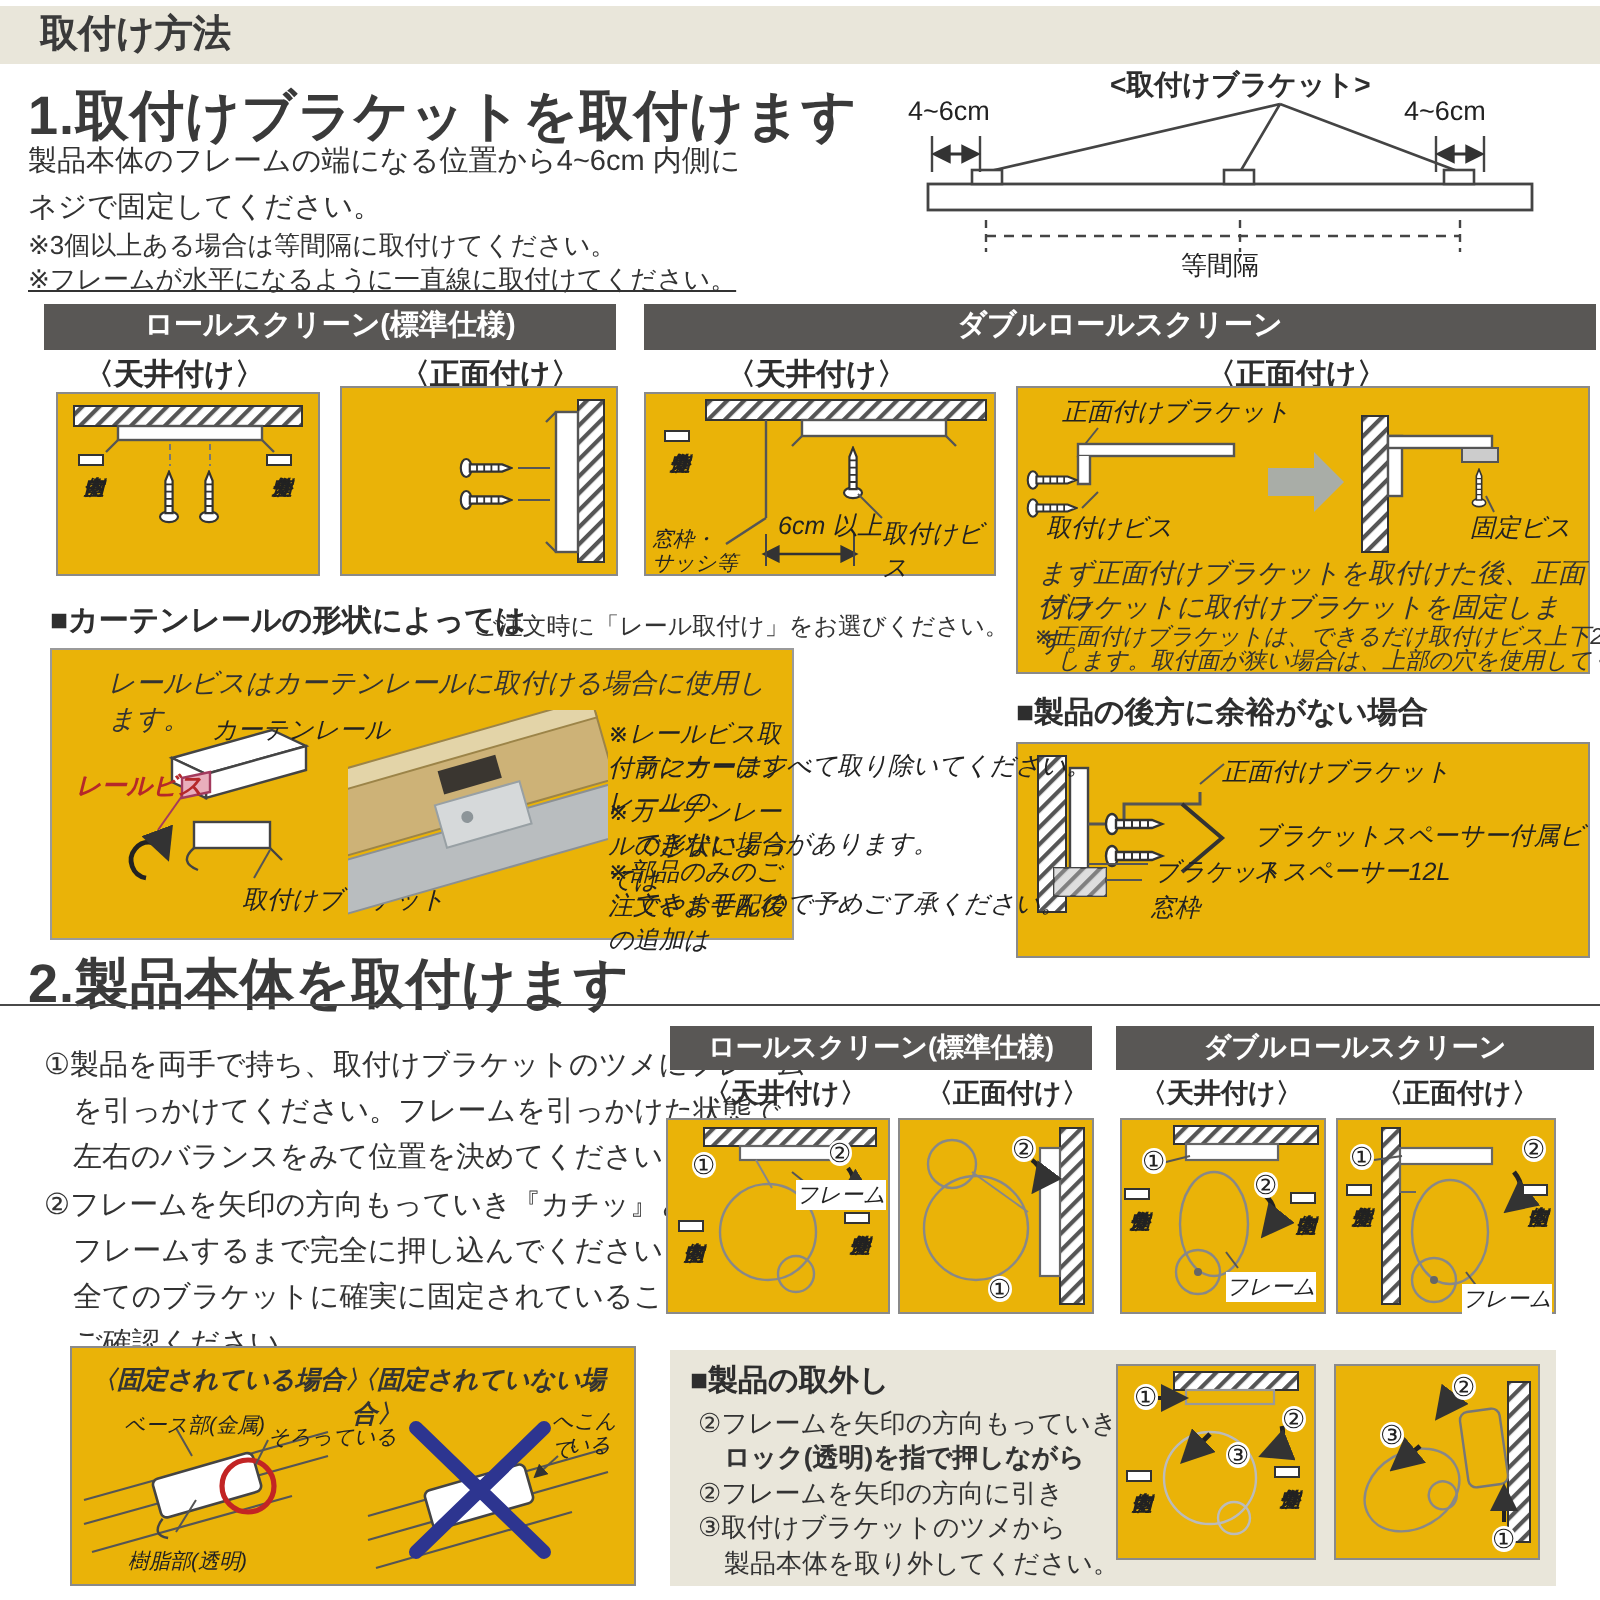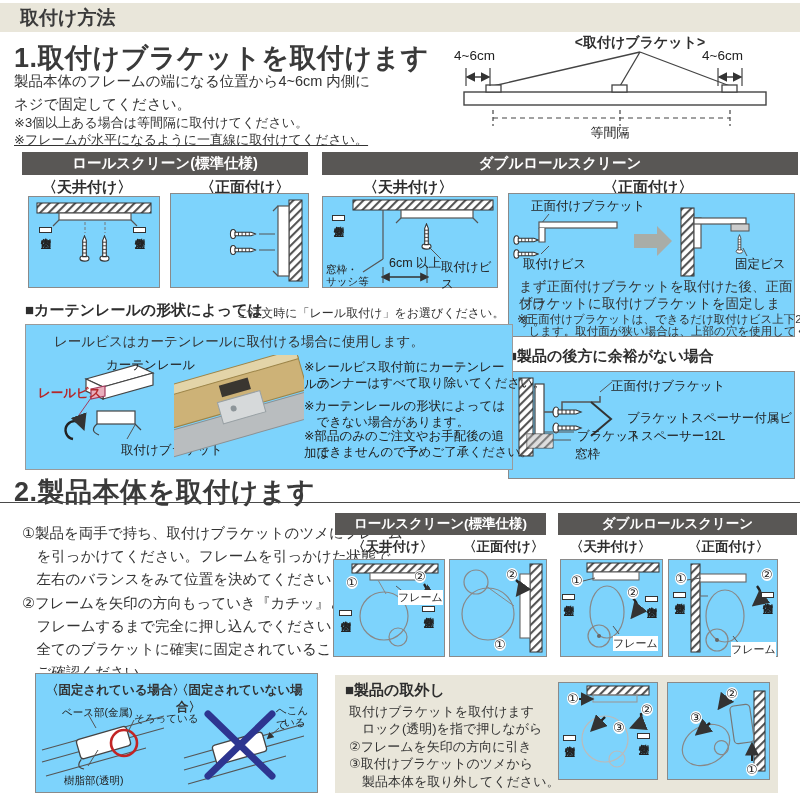--- a/index.html
+++ b/index.html
@@ -10,21 +10,21 @@
   .titlebar{background:#e9e6da;}
   .titlebar span{font-size:19px;font-weight:bold;color:#3a3a3a;line-height:29px;}
   .h1{font-size:27px;font-weight:bold;color:#3a3a3a;letter-spacing:.5px;}
   .body-t{font-size:14.5px;line-height:23px;color:#333;}
   .note-t{font-size:13px;line-height:17px;color:#333;}
   .secbar{background:#595755;color:#fff;font-weight:bold;text-align:center;}
   .secbar.big{font-size:14.5px;line-height:23px;}
   .secbar.sml{font-size:13.5px;line-height:22px;}
   .sublab{font-weight:bold;font-size:15px;color:#2e2e2e;}
   .sublab.s{font-size:13.5px;}
-  .dbox{border:1px solid #8a8a8a;background:#7dd3fc;box-sizing:border-box;}
+  .dbox{border:1px solid #8a8a8a;background:#eab308;box-sizing:border-box;font-style:italic;}
   .vlabel{writing-mode:vertical-rl;text-orientation:upright;border:1.5px solid #333;background:#fff;
           font-size:10px;line-height:1.05;padding:2px 0;color:#222;font-weight:bold;}
   .dlab{font-size:12.5px;color:#222;}
   .dlab.t{font-size:10.5px;}
   .dlab.f{font-size:11px;}
   .red{color:#b5282a;font-weight:bold;}
   .mk{font-size:13px;color:#222;background:#fff;border-radius:50%;line-height:1;}
   .bhead{font-size:15px;font-weight:bold;color:#2e2e2e;}
   .hr2{border:0;border-top:1.5px solid #4a4a4a;margin:0;}
   .instr{font-size:13.5px;line-height:17px;color:#333;}
@@ -70,21 +70,21 @@
       <rect x="24" y="58" width="302" height="13" fill="#fff" stroke="#444" stroke-width="1.4"></rect>
       <rect x="46" y="51" width="15" height="7" fill="#fff" stroke="#444" stroke-width="1.3"></rect>
       <rect x="172" y="51" width="15" height="7" fill="#fff" stroke="#444" stroke-width="1.3"></rect>
       <rect x="282" y="51" width="15" height="7" fill="#fff" stroke="#444" stroke-width="1.3"></rect>
       <path d="M26,34 V52 M50,34 V52 M278,34 V52 M302,34 V52" stroke="#444" stroke-width="1.2"></path>
       <line x1="28" y1="43" x2="48" y2="43" stroke="#333" stroke-width="1.4" marker-start="url(#arr)" marker-end="url(#arr)"></line>
       <line x1="280" y1="43" x2="300" y2="43" stroke="#333" stroke-width="1.4" marker-start="url(#arr)" marker-end="url(#arr)"></line>
       <path d="M53,76 V92 M180,76 V92 M290,76 V92" stroke="#444" stroke-width="1.2" stroke-dasharray="4 3"></path>
       <line x1="53" y1="84" x2="290" y2="84" stroke="#444" stroke-width="1.2" stroke-dasharray="5 4"></line>
     </svg>
-    <div class="abs" style="left:115px;top:0;width:170px;text-align:center;font-weight:bold;font-size:14px;color:#2e2e2e;">&lt;取付けブラケット&gt;</div>
+    <div class="abs" style="left:115px;top:0;width:170px;text-align:left;font-weight:bold;font-size:14px;color:#2e2e2e;">&lt;取付けブラケット&gt;</div>
     <div class="abs dlab" style="left:14px;top:14px;font-size:13.5px;">4~6cm</div>
     <div class="abs dlab" style="left:262px;top:14px;font-size:13.5px;">4~6cm</div>
     <div class="abs dlab" style="left:120px;top:90px;width:100px;text-align:center;font-size:13px;">等間隔</div>
   </div>
 
   <div class="abs secbar big" style="left:22px;top:152px;width:286px;height:23px;">ロールスクリーン(標準仕様)</div>
   <div class="abs secbar big" style="left:322px;top:152px;width:476px;height:23px;">ダブルロールスクリーン</div>
 
   <div class="abs sublab" style="left:42px;top:178px;">〈天井付け〉</div>
   <div class="abs sublab" style="left:200px;top:178px;">〈正面付け〉</div>
@@ -185,21 +185,21 @@
       <path d="M44,68 h18 M35,60 h30" stroke="#555" stroke-width="1"></path>
     </svg>
     <span class="abs dlab" style="left:102px;top:6px;">正面付けブラケット</span>
     <span class="abs dlab" style="left:118px;top:38px;">ブラケットスペーサー付属ビス</span>
     <span class="abs dlab" style="left:68px;top:56px;">ブラケットスペーサー12L</span>
     <span class="abs dlab" style="left:66px;top:74px;">窓枠</span>
   </div>
 
   <div class="abs bhead" style="left:25px;top:301px;">■カーテンレールの形状によっては</div>
   <div class="abs" style="left:237px;top:305px;font-size:12px;color:#333;">ご注文時に「レール取付け」をお選びください。</div>
-  <div class="abs dbox" style="left:25px;top:324px;width:488px;height:146px;border-color:#9a9a9a;">
+  <div class="abs dbox" style="left:25px;top:324px;width:372px;height:146px;border-color:#9a9a9a;">
     <div class="abs" style="left:28px;top:8px;font-size:13.5px;color:#333;">レールビスはカーテンレールに取付ける場合に使用します。</div>
     <svg class="abs" style="left:5px;top:28px;" width="165" height="114" viewBox="0 0 165 114">
       <path d="M84,30 L66,24 M96,30 L106,18" stroke="#555" stroke-width="1"></path>
       <polygon points="55,26 105,12 122,20 72,34" fill="#fff" stroke="#444" stroke-width="1.2"></polygon>
       <polygon points="72,34 122,20 122,32 72,46" fill="#fff" stroke="#444" stroke-width="1.2"></polygon>
       <polygon points="55,26 72,34 72,46 55,38" fill="#fff" stroke="#444" stroke-width="1.2"></polygon>
       <polygon points="60,36 74,33 74,43 60,46" fill="#e9aebc" stroke="#a33a5d" stroke-width="1.2"></polygon>
       <path d="M48,62 L60,45" stroke="#a33a5d" stroke-width="1"></path>
       <rect x="66" y="58" width="38" height="13" fill="#fff" stroke="#444" stroke-width="1.2"></rect>
       <path d="M66,71 q-8,7 2,11 M104,71 l6,6" fill="none" stroke="#444" stroke-width="1.2"></path>
@@ -333,22 +333,22 @@
     </svg>
     <span class="abs dlab t" style="left:26px;top:32px;">ベース部(金属)</span>
     <span class="abs dlab t" style="left:98px;top:38px;">そろっている</span>
     <span class="abs dlab t" style="left:28px;top:100px;">樹脂部(透明)</span>
     <span class="abs dlab t" style="left:240px;top:30px;">へこんで</span>
     <span class="abs dlab t" style="left:248px;top:42px;">いる</span>
   </div>
 
   <div class="abs beige" style="left:335px;top:675px;width:443px;height:118px;">
     <div class="abs bhead" style="left:10px;top:6px;">■製品の取外し</div>
-    <div class="abs note-t pre" style="left:14px;top:28px;line-height:17.5px;">取付けブラケットを取付けます</div>
-    <div class="abs note-t pre" style="left:14px;top:45px;line-height:17.5px;">　ロック(透明)を指で押しながら</div>
+    <div class="abs note-t pre" style="left:14px;top:28px;line-height:17.5px;">②フレームを矢印の方向もっていき</div>
+    <div class="abs note-t pre" style="left:14px;top:45px;line-height:17.5px;font-weight:bold;">　ロック(透明)を指で押しながら</div>
     <div class="abs note-t pre" style="left:14px;top:63px;line-height:17.5px;">②フレームを矢印の方向に引き</div>
     <div class="abs note-t pre" style="left:14px;top:80px;line-height:17.5px;">③取付けブラケットのツメから</div>
     <div class="abs note-t pre" style="left:14px;top:98px;line-height:17.5px;text-align:right;">　製品本体を取り外してください。</div>
 
     <div class="abs dbox" style="left:223px;top:7px;width:100px;height:98px;">
       <svg class="abs" style="left:0;top:0" width="98" height="96" viewBox="0 0 98 96">
         <rect x="28" y="3" width="62" height="9" fill="url(#hatch)" stroke="#333" stroke-width="1"></rect>
         <rect x="34" y="12" width="44" height="7" fill="none" stroke="#999" stroke-width="1.1"></rect>
         <circle cx="46" cy="56" r="23" fill="none" stroke="#bbb" stroke-width="1.2"></circle>
         <circle cx="58" cy="76" r="8" fill="none" stroke="#bbb" stroke-width="1.2"></circle>

